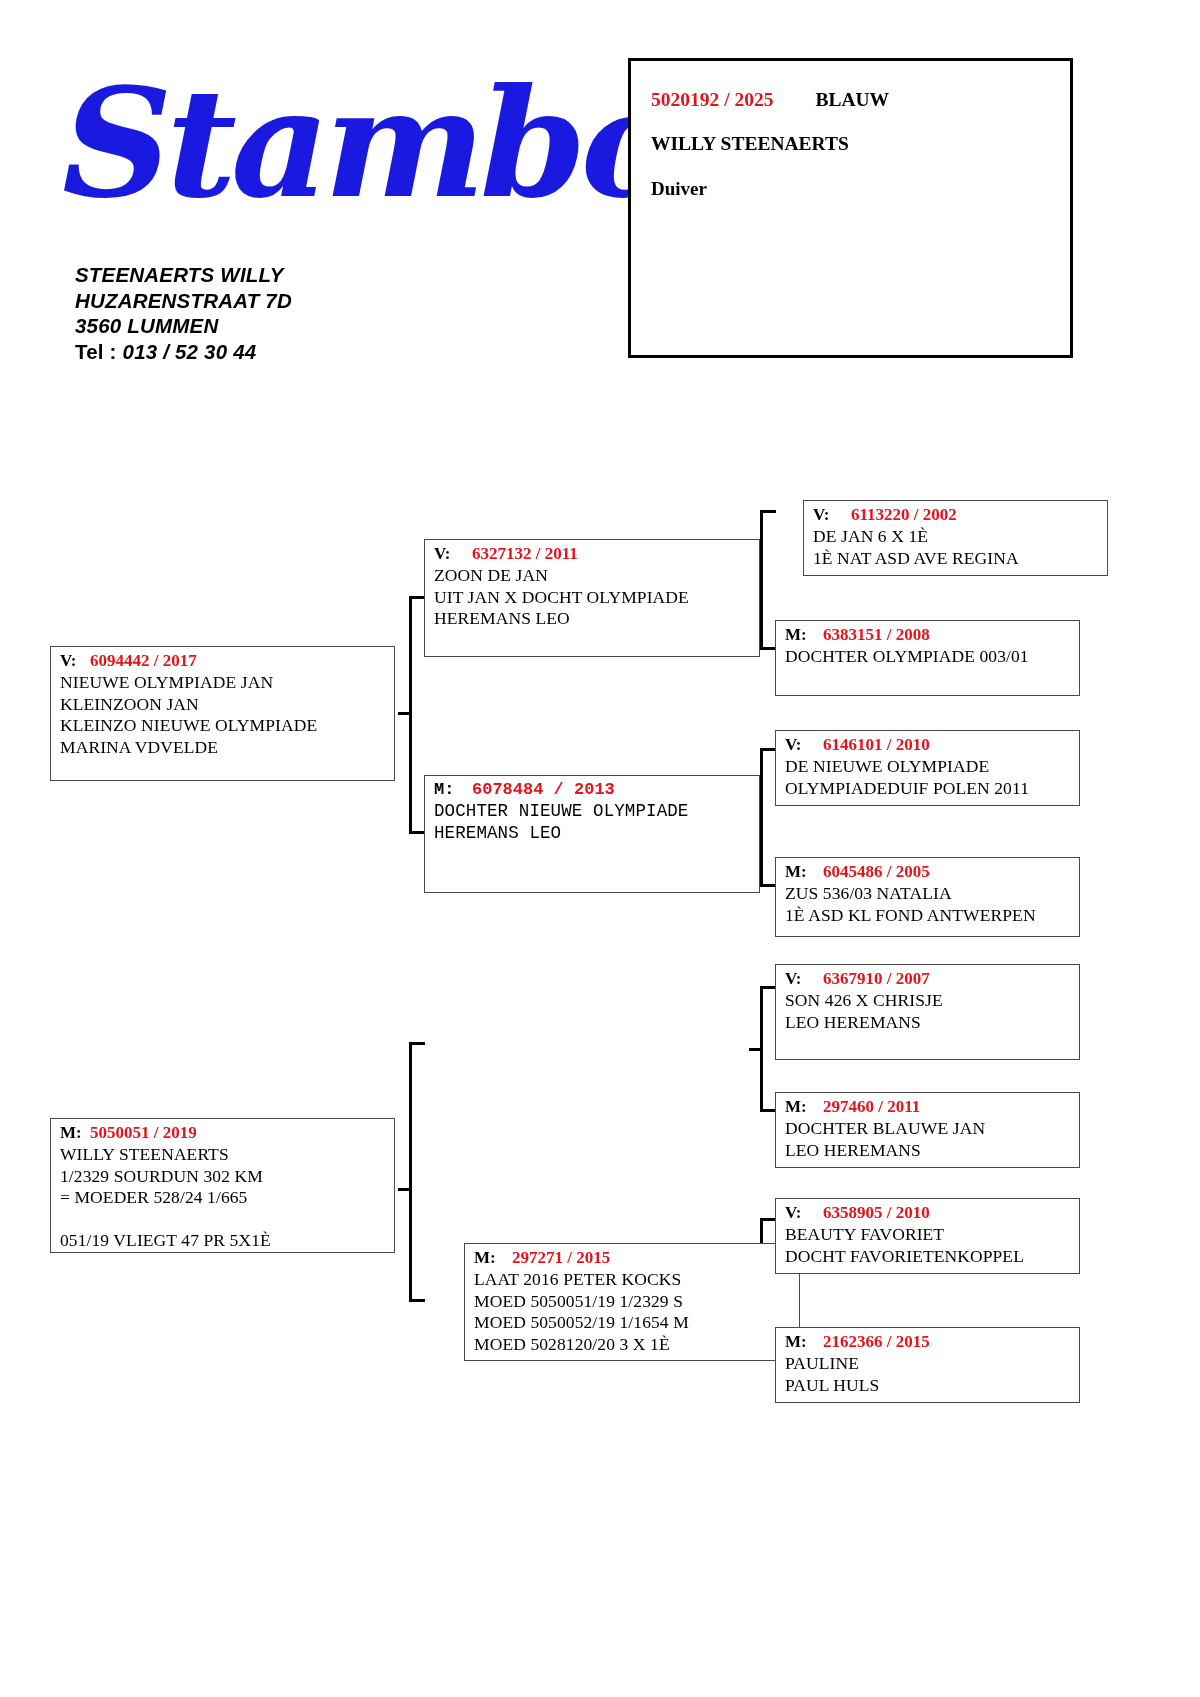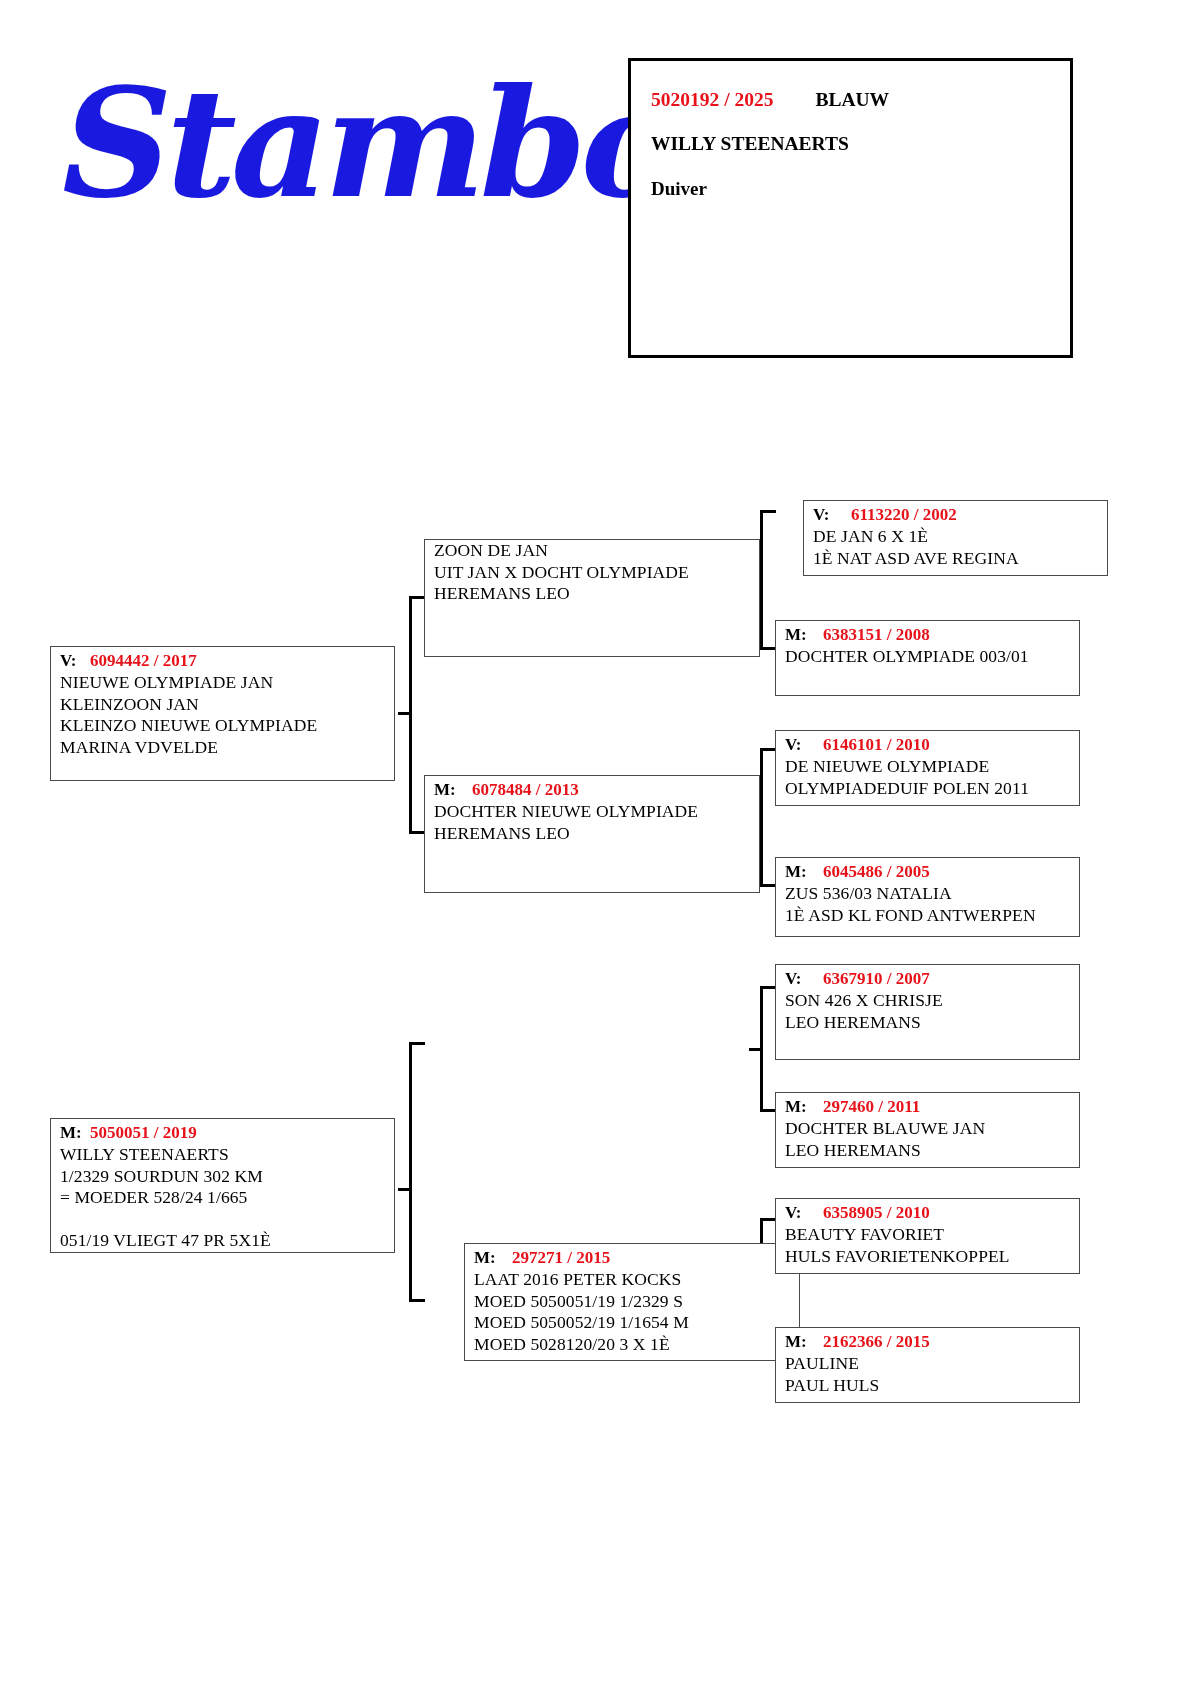--- a/index.html
+++ b/index.html
@@ -61,20 +61,29 @@
   .conn.v{width:3px;}
   .conn.h{height:3px;}
 </style>
 </head>
 <body>
 
 <div class="page">
 
   <div class="logo">Stamboom</div>
 
+  <div class="address">
+    <div>STEENAERTS WILLY</div>
+    <div>HUZARENSTRAAT 7D</div>
+    <div>3560 LUMMEN</div>
+    <div>
+      <span class="tel-label">Tel :</span>
+      <span>013 / 52 30 44</span>
+    </div>
+  </div>
 
   <div class="hdrbox">
     <div class="hdr-l1">
       <span class="ring">5020192 / 2025</span><span class="colour">BLAUW</span>
     </div>
     <div class="hdr-l2">WILLY STEENAERTS</div>
     <div class="hdr-l3">Duiver</div>
   </div>
 
   <div class="conn v" style="left:409px;top:596px;height:238px;"></div>
@@ -122,26 +131,29 @@
       <span class="sex w1">M:</span><span class="ring">5050051 / 2019</span>
     </div>
     <div class="line">WILLY STEENAERTS</div>
     <div class="line">1/2329 SOURDUN 302 KM</div>
     <div class="line">= MOEDER 528/24  1/665</div>
     <div class="line blank"></div>
     <div class="line">051/19 VLIEGT 47 PR  5X1È</div>
   </div>
 
   <div class="pbox" style="left:424px;top:539px;width:336px;height:118px;">
+    <div class="hdr">
+      <span class="sex w2">V:</span><span class="ring">6327132 / 2011</span>
+    </div>
     <div class="line">ZOON DE JAN</div>
     <div class="line">UIT JAN X DOCHT OLYMPIADE</div>
     <div class="line">HEREMANS LEO</div>
   </div>
 
-  <div class="pbox" style="left:424px;top:775px;width:336px;height:118px;">
+  <div class="pbox" style="left:424px;top:775px;width:336px;height:118px;font-family:Liberation Mono, monospace;">
     <div class="hdr">
       <span class="sex w2">M:</span><span class="ring">6078484 / 2013</span>
     </div>
     <div class="line">DOCHTER NIEUWE OLYMPIADE</div>
     <div class="line">HEREMANS LEO</div>
   </div>
 
 
   <div class="pbox" style="left:424px;top:1243px;width:336px;height:118px;margin-left:40px;">
     <div class="hdr">
@@ -198,21 +210,21 @@
     </div>
     <div class="line">DOCHTER BLAUWE JAN</div>
     <div class="line">LEO HEREMANS</div>
   </div>
 
   <div class="pbox" style="left:775px;top:1198px;width:305px;height:76px;">
     <div class="hdr">
       <span class="sex w2">V:</span><span class="ring">6358905 / 2010</span>
     </div>
     <div class="line">BEAUTY FAVORIET</div>
-    <div class="line">HULS FAVORIETENKOPPEL</div>
+    <div class="line">DOCHT FAVORIETENKOPPEL</div>
   </div>
 
   <div class="pbox" style="left:775px;top:1327px;width:305px;height:76px;">
     <div class="hdr">
       <span class="sex w2">M:</span><span class="ring">2162366 / 2015</span>
     </div>
     <div class="line">PAULINE</div>
     <div class="line">PAUL HULS</div>
   </div>
 

